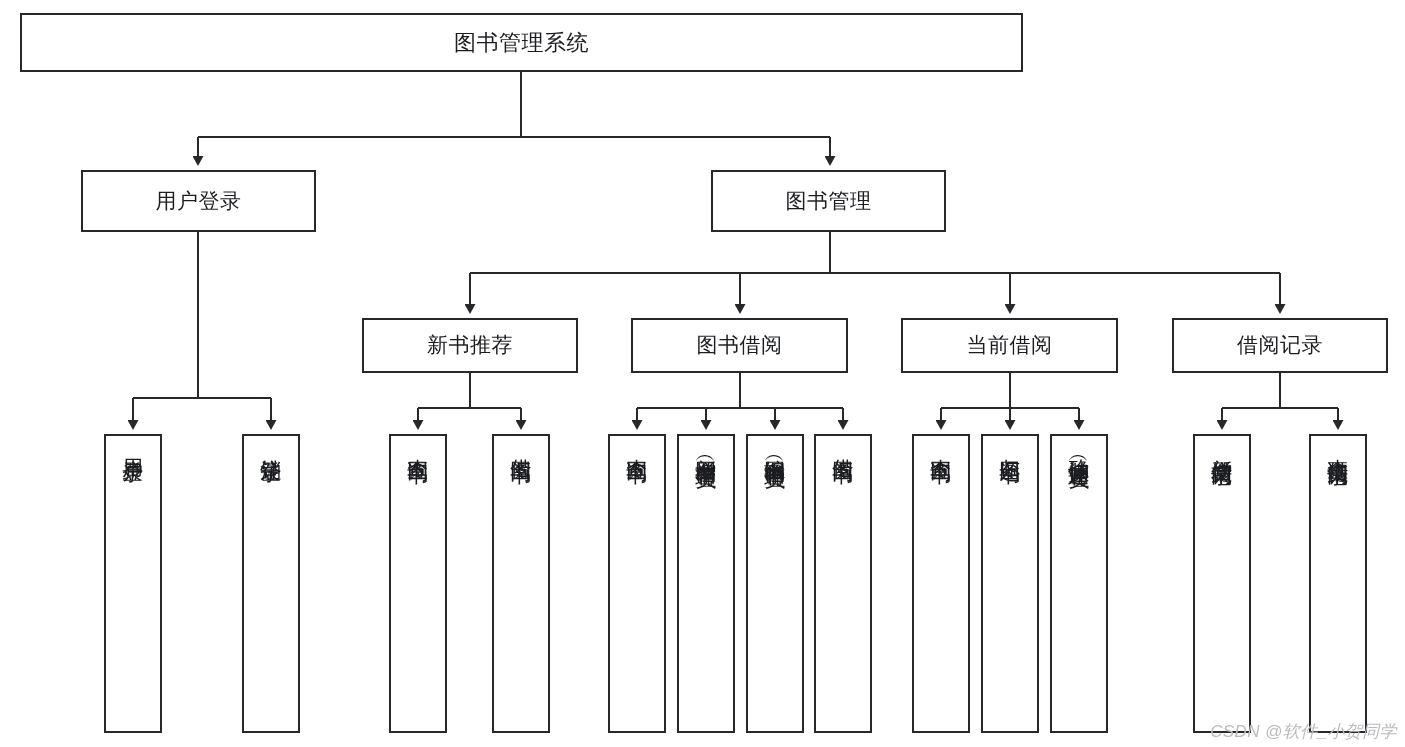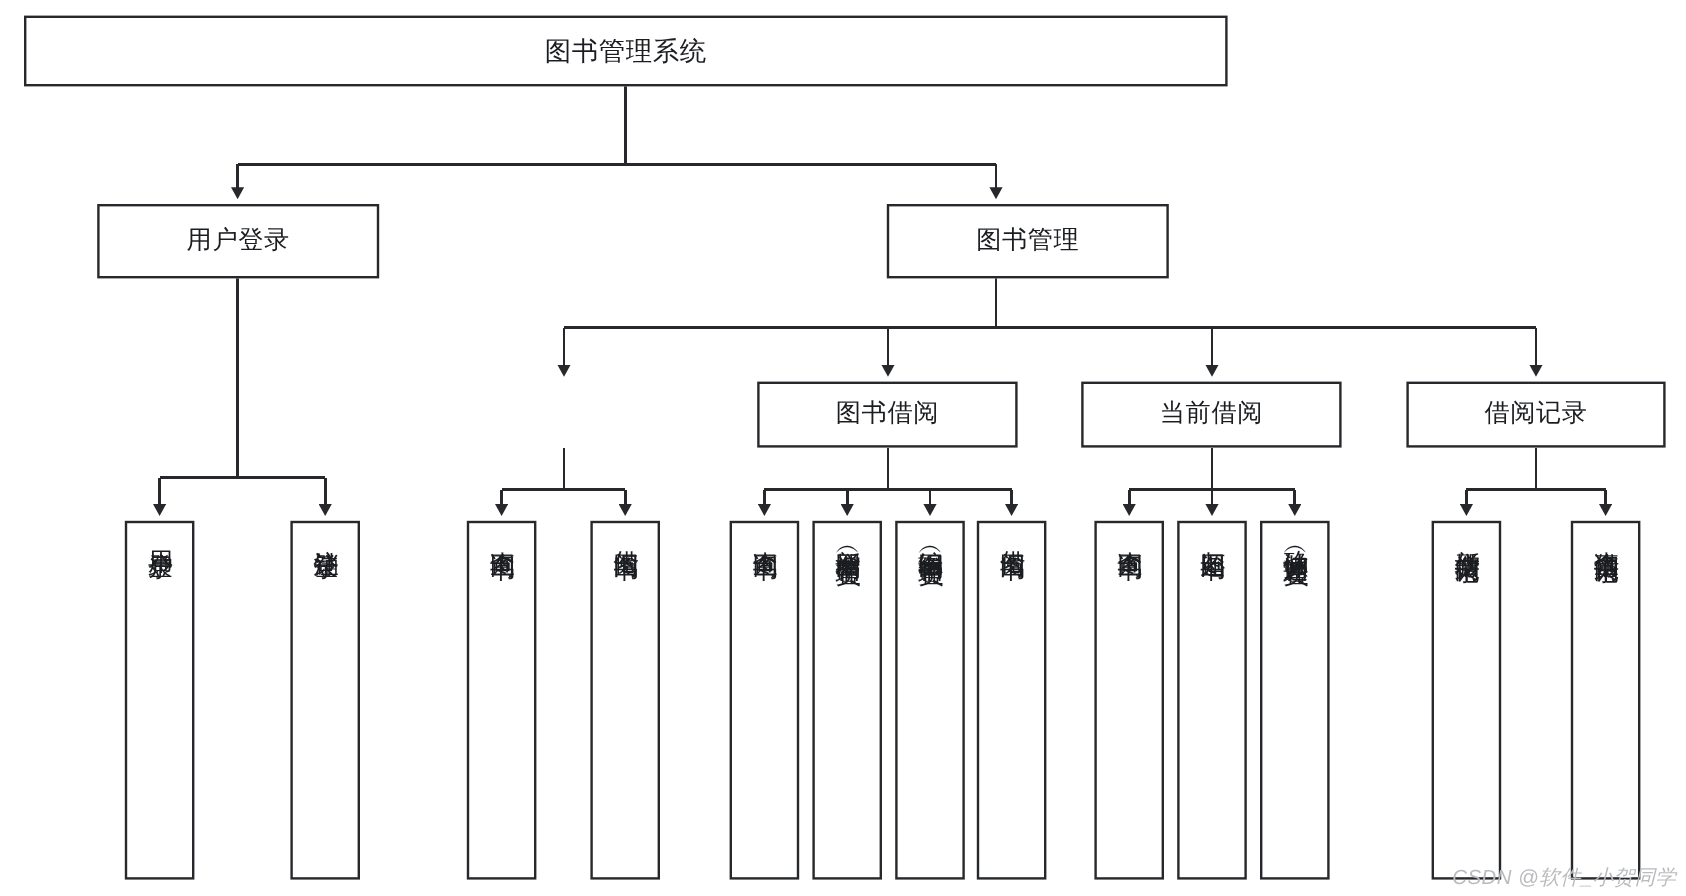--- a/index.html
+++ b/index.html
@@ -129,24 +129,27 @@
   </svg>
 
   <div class="node root" style="left:20px; top:13px; width:1003px; height:59px;">
     <span class="node-label">图书管理系统</span>
   </div>
 
   <div class="node" style="left:81px; top:170px; width:235px; height:62px;">
     <span class="node-label">用户登录</span>
   </div>
 
-  <div class="node" style="left:739px; top:170px; width:235px; height:62px;">
+  <div class="node" style="left:711px; top:170px; width:235px; height:62px;">
     <span class="node-label">图书管理</span>
   </div>
 
+  <div class="node" style="left:362px; top:318px; width:216px; height:55px;">
+    <span class="node-label">新书推荐</span>
+  </div>
 
   <div class="node" style="left:631px; top:318px; width:217px; height:55px;align-items:center;">
     <span class="node-label">图书借阅</span>
   </div>
 
   <div class="node" style="left:901px; top:318px; width:217px; height:55px;">
     <span class="node-label">当前借阅</span>
   </div>
 
   <div class="node" style="left:1172px; top:318px; width:216px; height:55px;">

